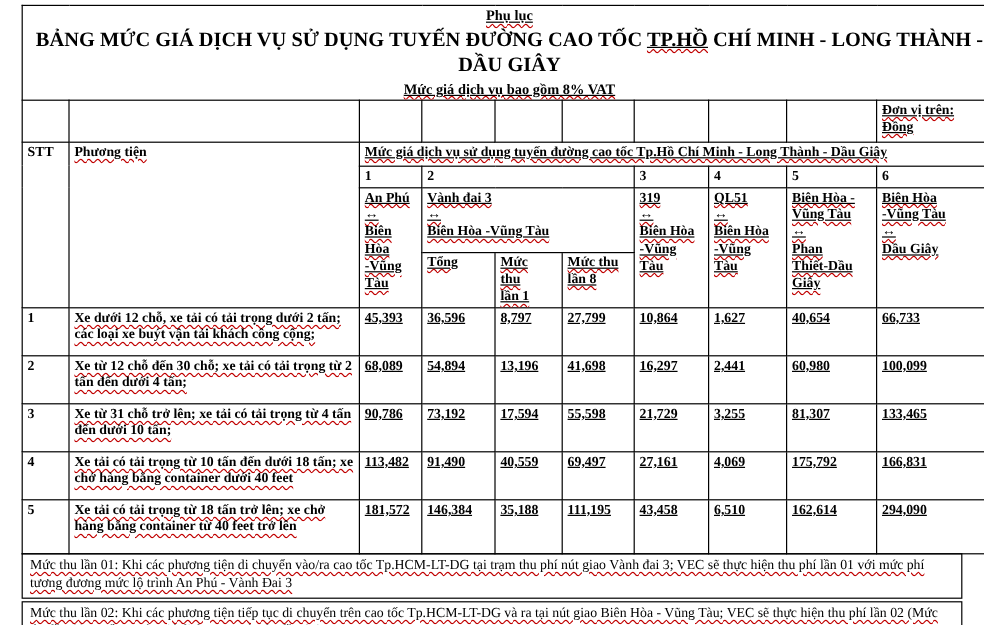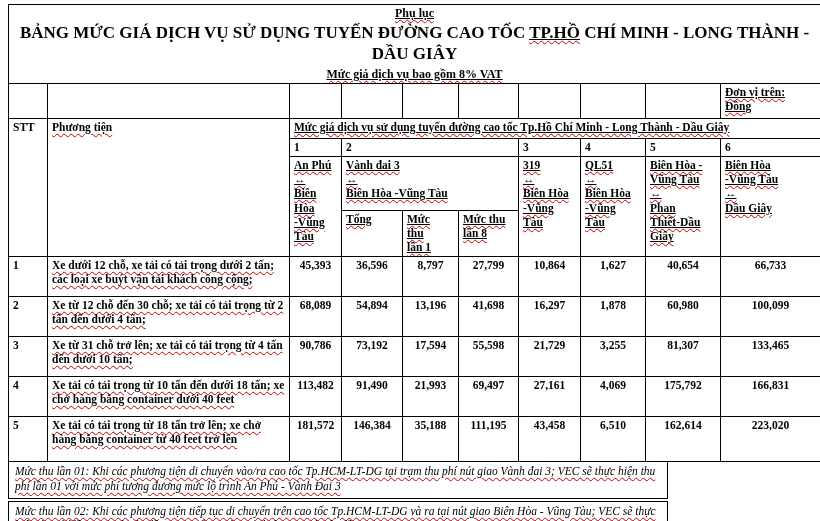--- a/index.html
+++ b/index.html
@@ -1,20 +1,20 @@
 <!DOCTYPE html>
 <html><head>
 <meta charset="utf-8">
 <style>
   html,body { margin:0; padding:0; background:#fff; }
   body { width:820px; height:521px; overflow:hidden; }
   .page {
     box-sizing:border-box;
     width:820px; height:521px;
-    padding:4px 4px 0 8px;
+    padding:4px 4px 0 18px;
     font-family:"Liberation Serif","DejaVu Serif",serif;
     color:#000; background:#fff;
   }
   table.doc { border-collapse:collapse; table-layout:fixed; width:812px; }
   table.doc td {
     border:1px solid #000;
     vertical-align:top;
     padding:1px 4px;
     font-size:11.5px;
     font-weight:bold;
@@ -42,29 +42,28 @@
   tr.r-title  td { height:39px; }
   tr.r-empty  td { height:32px; }
   tr.r-ha     td { height:17px; }
   tr.r-hb     td { height:15px; }
   tr.r-hc     td { height:51px; }
   tr.r-hd     td { height:42px; }
   tr.r-data   td { height:37px; }
   tr.r-data5  td { height:42px; }
 
   td.stt { }
-  td.num { text-align:center; padding-left:6px; }
+  td.num { text-align:left; padding-left:6px;text-decoration:underline; }
 
   .note-box {
     box-sizing:border-box;
-    width:660px;
+    width:784px;
     border:1px solid #000;
     padding:2px 6px 4px 6px;
     font-size:11.5px;
-    font-style:italic;
     line-height:1.3;
   }
   .note-1 { margin-top:-1px; min-height:36px; }
   .note-2 { margin-top:2px;  min-height:34px; }
 </style>
 </head>
 <body>
 
 <div class="page">
 
@@ -174,21 +173,21 @@
     </tr>
 
     <tr class="r-data">
       <td class="stt"><span>2</span></td>
       <td><span class="sq">Xe từ 12 chỗ đến 30 chỗ; xe tải có tải trọng từ 2 tấn đến dưới 4 tấn;</span></td>
       <td class="num"><span>68,089</span></td>
       <td class="num"><span>54,894</span></td>
       <td class="num"><span>13,196</span></td>
       <td class="num"><span>41,698</span></td>
       <td class="num"><span>16,297</span></td>
-      <td class="num"><span>1,878</span></td>
+      <td class="num"><span>2,441</span></td>
       <td class="num"><span>60,980</span></td>
       <td class="num"><span>100,099</span></td>
     </tr>
 
     <tr class="r-data">
       <td class="stt"><span>3</span></td>
       <td><span class="sq">Xe từ 31 chỗ trở lên; xe tải có tải trọng từ 4 tấn đến dưới 10 tấn;</span></td>
       <td class="num"><span>90,786</span></td>
       <td class="num"><span>73,192</span></td>
       <td class="num"><span>17,594</span></td>
@@ -197,39 +196,39 @@
       <td class="num"><span>3,255</span></td>
       <td class="num"><span>81,307</span></td>
       <td class="num"><span>133,465</span></td>
     </tr>
 
     <tr class="r-data">
       <td class="stt"><span>4</span></td>
       <td><span class="sq">Xe tải có tải trọng từ 10 tấn đến dưới 18 tấn; xe chở hàng bằng container dưới 40 feet</span></td>
       <td class="num"><span>113,482</span></td>
       <td class="num"><span>91,490</span></td>
-      <td class="num"><span>21,993</span></td>
+      <td class="num"><span>40,559</span></td>
       <td class="num"><span>69,497</span></td>
       <td class="num"><span>27,161</span></td>
       <td class="num"><span>4,069</span></td>
       <td class="num"><span>175,792</span></td>
       <td class="num"><span>166,831</span></td>
     </tr>
 
     <tr class="r-data5">
       <td class="stt"><span>5</span></td>
       <td><span class="sq">Xe tải có tải trọng từ 18 tấn trở lên; xe chở hàng bằng container từ 40 feet trở lên</span></td>
       <td class="num"><span>181,572</span></td>
       <td class="num"><span>146,384</span></td>
       <td class="num"><span>35,188</span></td>
       <td class="num"><span>111,195</span></td>
       <td class="num"><span>43,458</span></td>
       <td class="num"><span>6,510</span></td>
       <td class="num"><span>162,614</span></td>
-      <td class="num"><span>223,020</span></td>
+      <td class="num"><span>294,090</span></td>
     </tr>
   </tbody>
     </table>
 
   <div class="note-box note-1">
     <span class="sq">Mức thu lần 01: Khi các phương tiện di chuyển vào/ra cao tốc Tp.HCM-LT-DG tại trạm thu phí nút giao Vành đai 3; VEC sẽ thực hiện thu phí lần 01 với mức phí tương đương mức lộ trình An Phú - Vành Đai 3</span>
   </div>
 
   <div class="note-box note-2">
     <span class="sq">Mức thu lần 02: Khi các phương tiện tiếp tục di chuyển trên cao tốc Tp.HCM-LT-DG và ra tại nút giao Biên Hòa - Vũng Tàu; VEC sẽ thực hiện thu phí lần 02 (Mức thu lần 02 = Tổng mức giá dịch vụ - Mức thu lần 01)</span>

